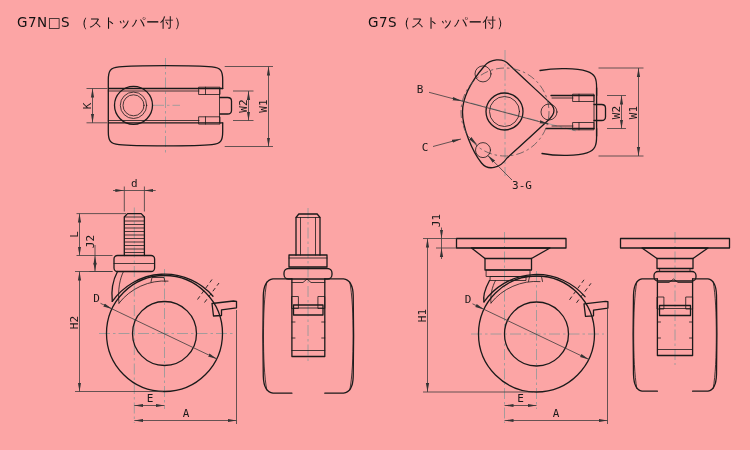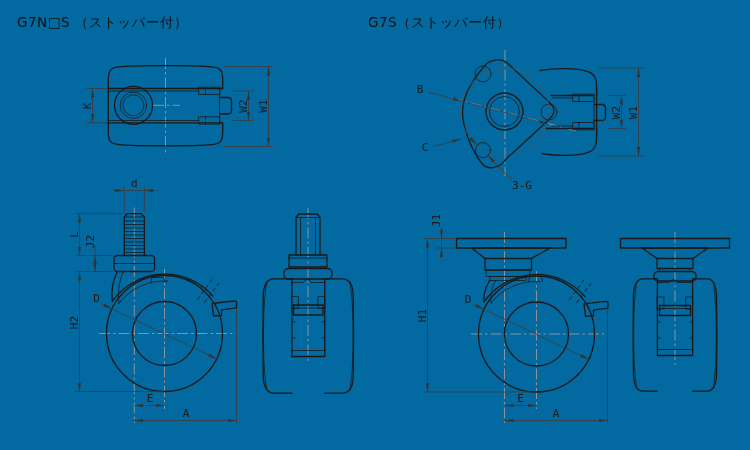--- a/index.html
+++ b/index.html
@@ -1,16 +1,16 @@
 <!DOCTYPE html>
 <html><head>
 <meta charset="utf-8">
 <style>
   html,body{margin:0;padding:0;background:#fff;}
-  #stage{position:relative;width:750px;height:450px;background:#0369a1;overflow:hidden;
+  #stage{position:relative;width:750px;height:450px;background:#fca5a5;overflow:hidden;
          font-family:"Liberation Sans","DejaVu Sans",sans-serif;}
   svg{display:block}
   .ol{fill:none;stroke:#1a1a1a;stroke-width:1.3;stroke-linecap:round;stroke-linejoin:round}
   .ol2{fill:none;stroke:#1a1a1a;stroke-width:0.8;stroke-linecap:round;stroke-linejoin:round}
   .dim{fill:none;stroke:#3c3c3c;stroke-width:0.8}
   .cl{fill:none;stroke:#9a9a9a;stroke-width:0.9;stroke-dasharray:11 3 2.5 3}
   .bc{fill:none;stroke:#555;stroke-width:0.8;stroke-dasharray:8 3 2.5 3}
   .dash{fill:none;stroke:#1a1a1a;stroke-width:0.9;stroke-dasharray:4 3}
   text.dl{font:11px "DejaVu Sans Mono","Liberation Mono",monospace;fill:#1a1a1a}
   text.title{font:13.5px "DejaVu Sans","Liberation Sans",sans-serif;fill:#111;letter-spacing:.5px}

